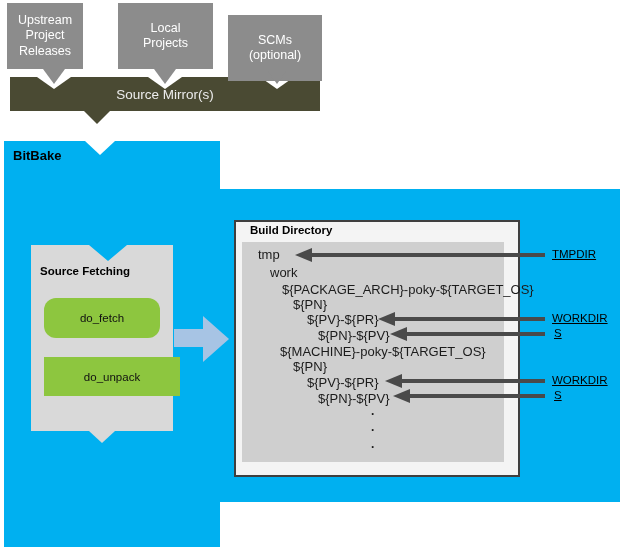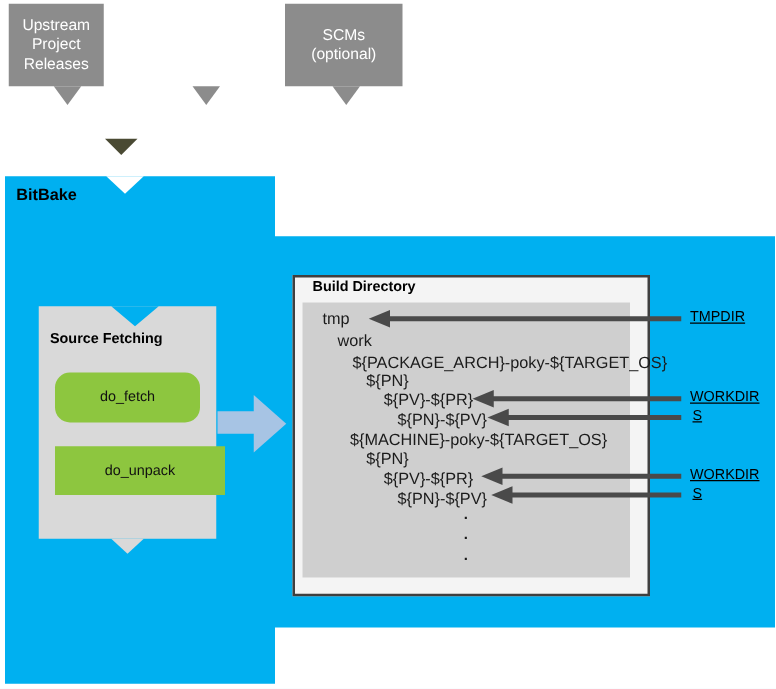--- a/index.html
+++ b/index.html
@@ -12,21 +12,21 @@
 
   
   .gbox {
     position:absolute; background:#8c8c8c; color:#ffffff;
     display:flex; align-items:center; justify-content:center;
     text-align:center; font-size:12.5px; line-height:15.5px;
   }
   .gbox span { white-space:pre-line; }
   .b1 { left:7px;   top:3px; width:76px; height:66px; }
   .b2 { left:118px; top:3px; width:95px; height:66px; }
-  .b3 { left:228px; top:3px; width:94px; height:66px; }
+  .b3 { left:228px; top:15px; width:94px; height:66px; }
 
   .mirror {
     left:10px; top:77px; width:310px; height:34px; background:#4a4a33;
     color:#ececec; font-size:13.5px; display:flex; align-items:center; justify-content:center;
   }
   .notch-white { border-left:17px solid transparent; border-right:17px solid transparent; border-top:12px solid #ffffff; }
   .nw1 { left:37px;  top:77px; }
   .nw2 { left:148px; top:77px; }
   .nw3 { left:260px; top:77px; }
   .box-tail { border-left:11px solid transparent; border-right:11px solid transparent; border-top:15px solid #8c8c8c; }
@@ -100,29 +100,36 @@
 </head>
 <body>
 
 <div class="canvas">
 
   <div class="abs blue-left"></div>
   <div class="abs blue-band"></div>
   <div class="tri blue-notch"></div>
   <div class="abs bitbake">BitBake</div>
 
+  <div class="abs mirror">
+    <span>Source Mirror(s)</span>
+  </div>
   <div class="tri notch-white nw1"></div>
   <div class="tri notch-white nw2"></div>
   <div class="tri notch-white nw3"></div>
   <div class="tri mirror-tail"></div>
 
   <div class="gbox b1">
     <span>Upstream
 Project
 Releases</span>
+  </div>
+  <div class="gbox b2">
+    <span>Local
+Projects</span>
   </div>
   <div class="gbox b3">
     <span>SCMs
 (optional)</span>
   </div>
   <div class="tri box-tail bt1"></div>
   <div class="tri box-tail bt2"></div>
   <div class="tri box-tail bt3"></div>
 
   <div class="abs sf-panel"></div>

